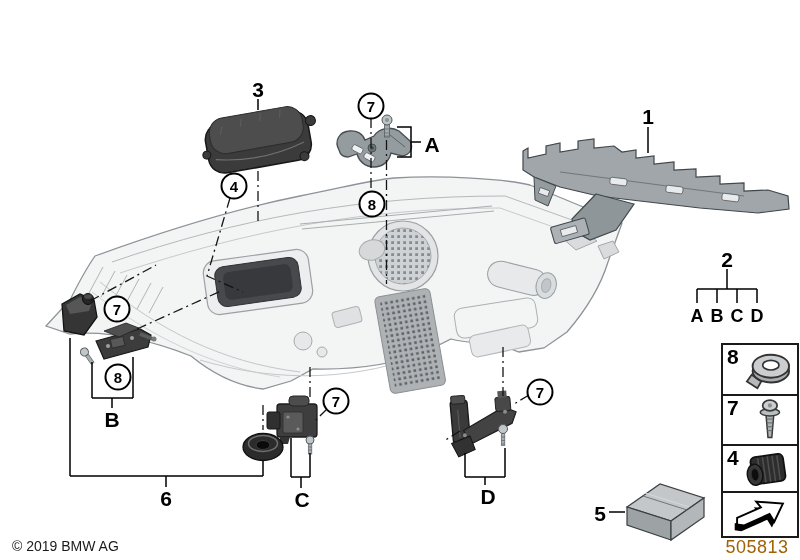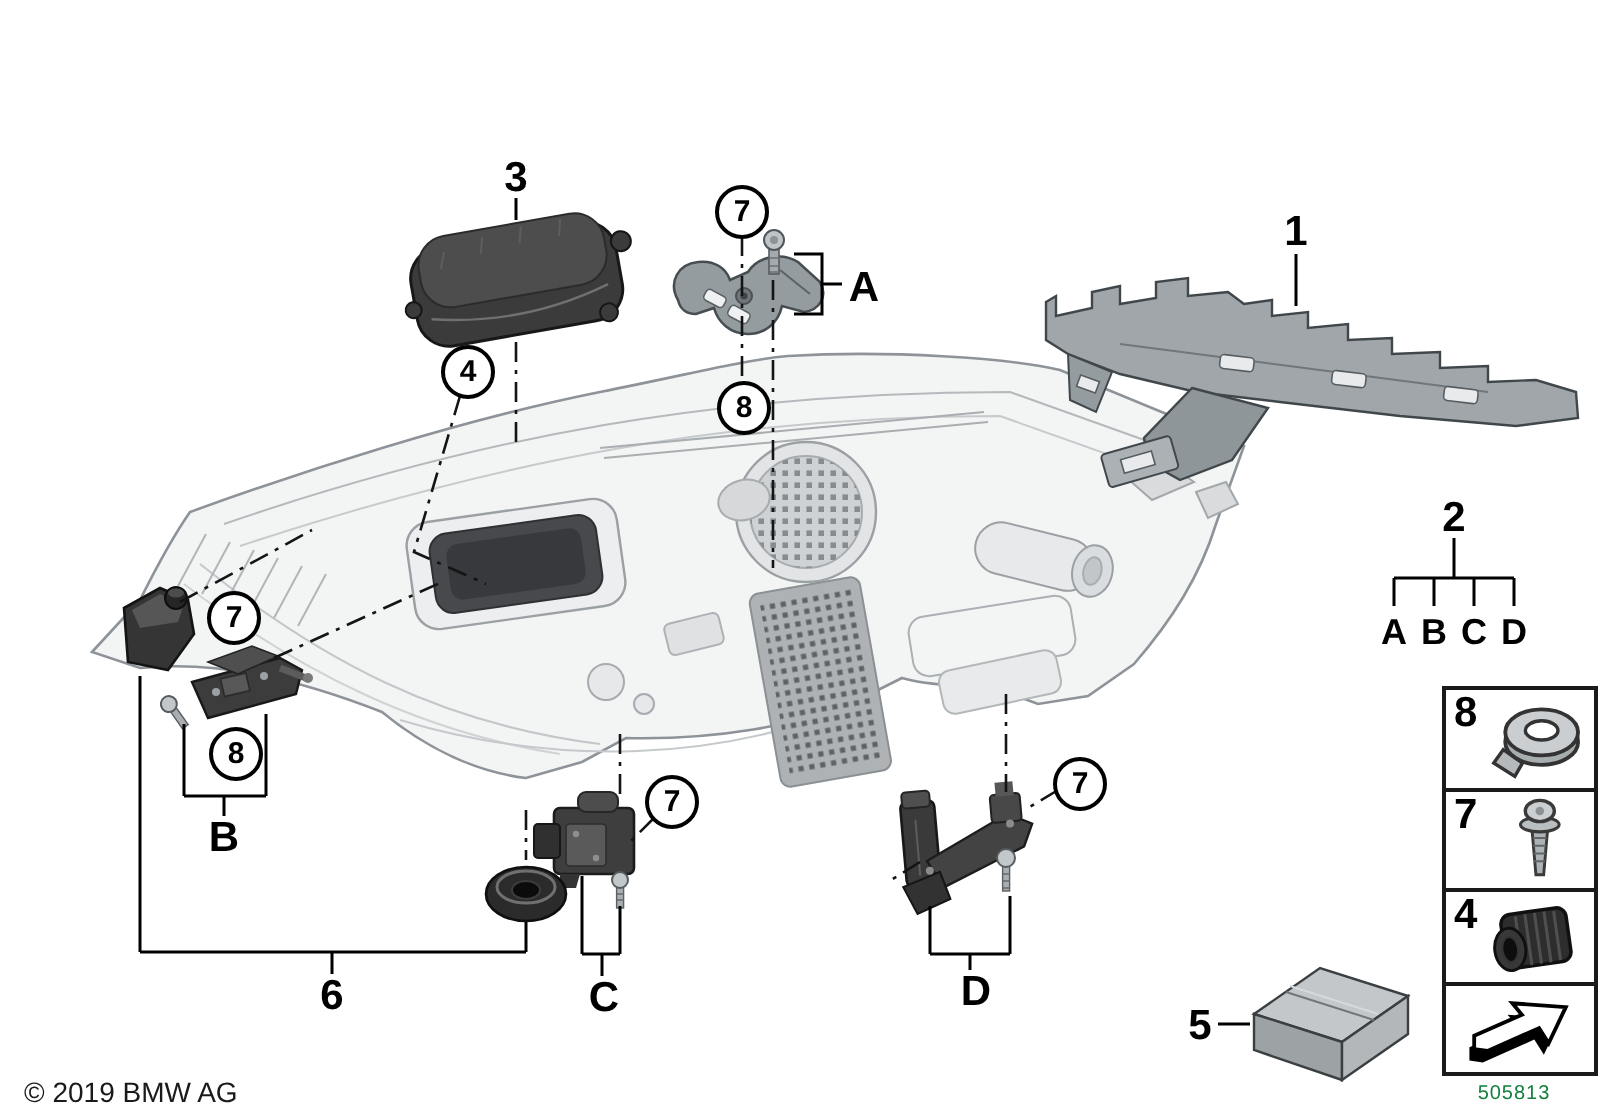--- a/index.html
+++ b/index.html
@@ -14,21 +14,21 @@
           font-weight:700;font-size:15px;color:#000;transform:translate(-50%,-50%);box-sizing:content-box;}
   .sidebar{position:absolute;left:721px;top:343px;width:78px;height:195px;border:2px solid #1a1a1a;
            background:#fff;box-sizing:border-box;display:flex;flex-direction:column;}
   .cell{position:relative;border-bottom:2px solid #1a1a1a;}
   .cell:last-child{border-bottom:none;}
   .cell .num{position:absolute;left:4px;top:0px;font-weight:700;font-size:21px;color:#000;}
   .cell .ic{position:absolute;right:1px;top:50%;transform:translateY(-50%);}
   .cell .ic.center{left:50%;transform:translate(-50%,-50%);right:auto;}
   .copyright{position:absolute;left:12px;top:538px;font-size:14px;color:#1a1a1a;text-align:right;}
   .docnum{position:absolute;left:757px;top:547px;transform:translate(-50%,-50%);
-          font-size:10px;color:#15803d;letter-spacing:.5px;}
+          font-size:18px;color:#a16207;letter-spacing:.5px;}
 </style>
 </head>
 <body>
 
 <div class="stage">
 
   <svg class="art" width="800" height="560" viewBox="0 0 800 560">
     <defs>
       <pattern id="dotp" width="6" height="6" patternUnits="userSpaceOnUse">
         <rect x="1.2" y="1.2" width="2.8" height="2.8" fill="#878c90"></rect>

